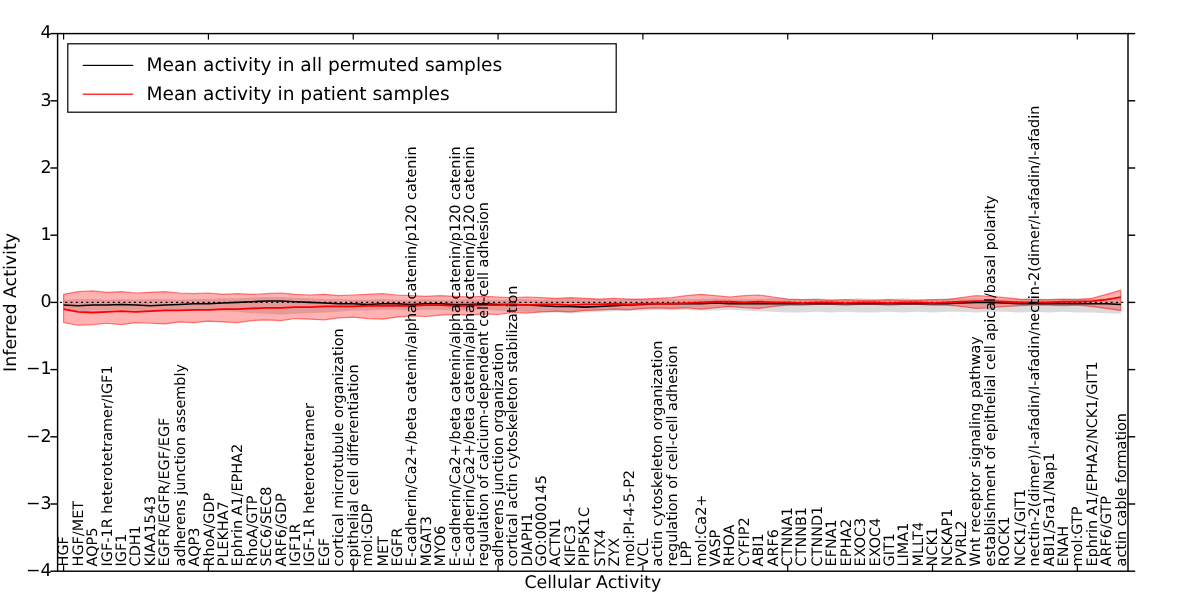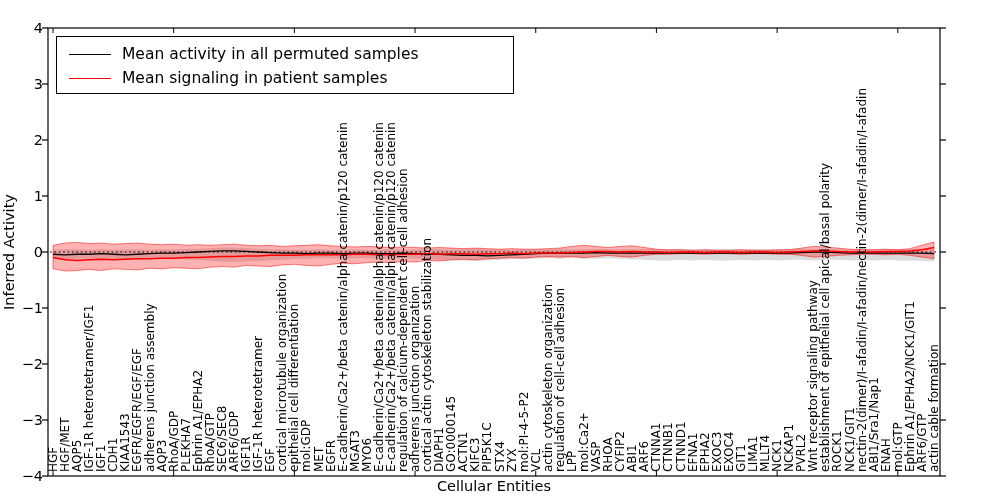--- a/index.html
+++ b/index.html
@@ -61,21 +61,21 @@
       <line x1="535.7397260273972" y1="28" x2="535.7397260273972" y2="33" stroke="#000" stroke-width="1"></line>
       <line x1="535.7397260273972" y1="471" x2="535.7397260273972" y2="476" stroke="#000" stroke-width="1"></line>
       <line x1="656.4246575342465" y1="28" x2="656.4246575342465" y2="33" stroke="#000" stroke-width="1"></line>
       <line x1="656.4246575342465" y1="471" x2="656.4246575342465" y2="476" stroke="#000" stroke-width="1"></line>
       <line x1="777.1095890410959" y1="28" x2="777.1095890410959" y2="33" stroke="#000" stroke-width="1"></line>
       <line x1="777.1095890410959" y1="471" x2="777.1095890410959" y2="476" stroke="#000" stroke-width="1"></line>
       <line x1="897.7945205479452" y1="28" x2="897.7945205479452" y2="33" stroke="#000" stroke-width="1"></line>
       <line x1="897.7945205479452" y1="471" x2="897.7945205479452" y2="476" stroke="#000" stroke-width="1"></line>
     </svg>
   <div class="ylab">Inferred Activity</div>
-  <div class="xlab">Cellular Entities</div>
+  <div class="xlab">Cellular Activity</div>
   <div id="ylabels">
       <div class="ytick" style="left: 0px; top: 18px;">4</div>
       <div class="ytick" style="left: 0px; top: 74px;">3</div>
       <div class="ytick" style="left: 0px; top: 130px;">2</div>
       <div class="ytick" style="left: 0px; top: 186px;">1</div>
       <div class="ytick" style="left: 0px; top: 242px;">0</div>
       <div class="ytick" style="left: 0px; top: 298px;">−1</div>
       <div class="ytick" style="left: 0px; top: 354px;">−2</div>
       <div class="ytick" style="left: 0px; top: 410px;">−3</div>
       <div class="ytick" style="left: 0px; top: 466px;">−4</div>
@@ -156,16 +156,16 @@
       <div class="xtick" style="left: 915.932px; top: 472px;">ARF6/GTP</div>
       <div class="xtick" style="left: 928px; top: 472px;">actin cable formation</div>
     </div>
   <div class="legend">
     <div class="lrow">
       <span class="lline" id="sw0" style="border-top-color: rgb(0, 0, 0);"></span>
       <span class="ltext">Mean activity in all permuted samples</span>
     </div>
     <div class="lrow">
       <span class="lline" id="sw1" style="border-top-color: rgb(255, 0, 0);"></span>
-      <span class="ltext">Mean signaling in patient samples</span>
+      <span class="ltext">Mean activity in patient samples</span>
     </div>
   </div>
 </div>
 
 </body></html>

